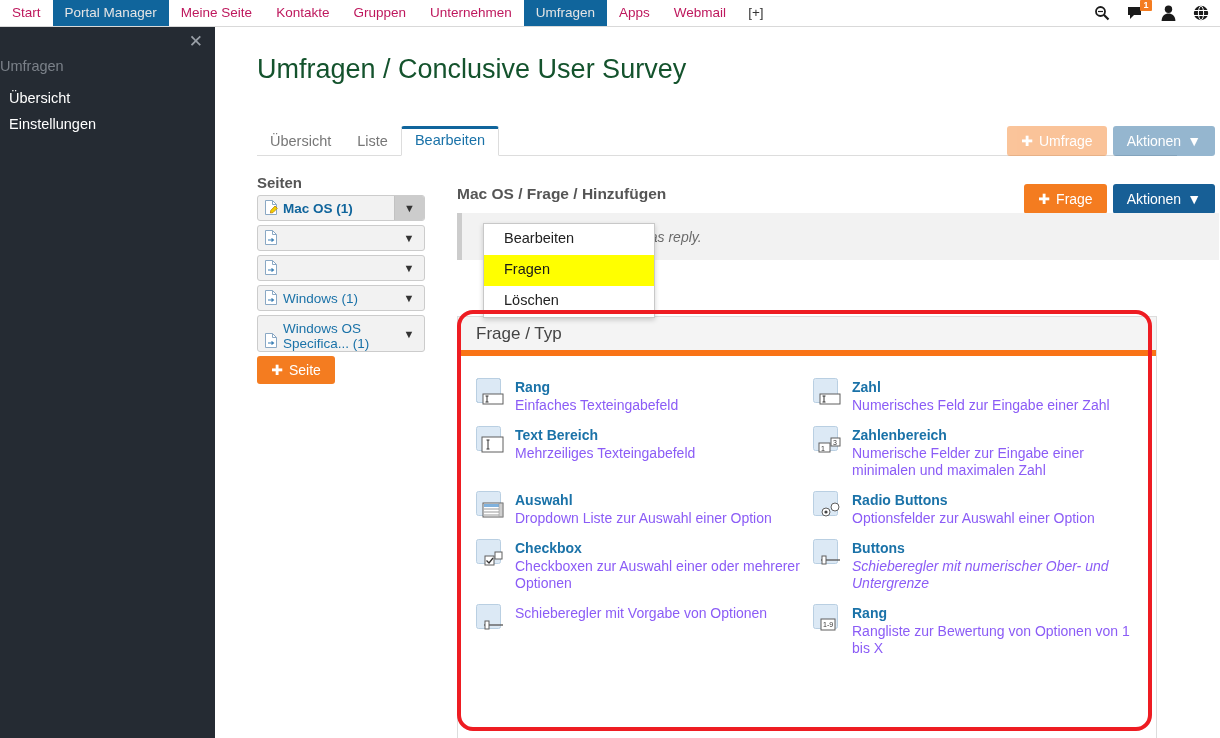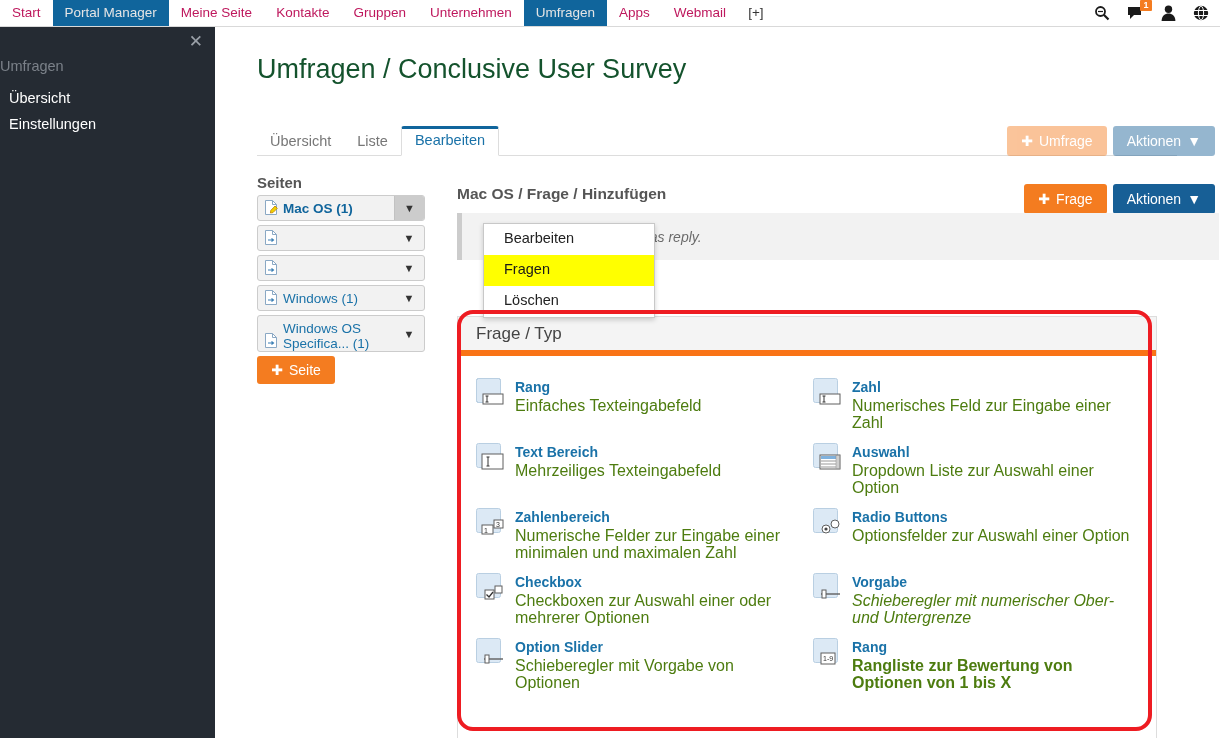--- a/index.html
+++ b/index.html
@@ -159,21 +159,21 @@
     display: grid; grid-template-columns: 1fr 1fr;
     padding: 22px 10px 0 18px; column-gap: 4px; row-gap: 12px;
   }
   .type-item { display: flex; gap: 10px; cursor: pointer; padding-right: 6px; }
   .type-icon { flex: none; width: 29px; height: 31px; position: relative; }
   .type-text { padding-top: 1px; }
   .type-title {
     font-size: 14px; font-weight: bold; color: #1a72a8; line-height: 16px;
     margin-bottom: 2px;
   }
-  .type-desc { font-size: 16px; color: #4d7c0f; line-height: 17px; }
+  .type-desc { font-size: 14px; color: #8b5cf6; line-height: 17px; }
 
   
   .annotation {
     position: absolute; top: 310px; left: 457px;
     width: 695px; height: 421px;
     border: 4px solid #ee1c22; border-radius: 16px;
     pointer-events: none; z-index: 60;
   }
 </style>
 </head>
@@ -407,52 +407,52 @@
         <span class="type-text">
           <span class="type-title" style="display:block;">Text Bereich</span>
           <span class="type-desc" style="display:block;">Mehrzeiliges Texteingabefeld</span>
         </span>
       </div>
 
       <div class="type-item">
         <span class="type-icon">
           <svg width="29" height="31" viewBox="0 0 29 31">
               <rect x="0.5" y="0.5" width="24" height="24" rx="2" fill="#dce9f5" stroke="#b9cfe2"></rect>
+              <rect x="6" y="17" width="11" height="9" fill="#ffffff" stroke="#5f5f5f" stroke-width="1"></rect>
+              <text x="8" y="24.5" font-size="7" fill="#333" font-family="Liberation Sans">1</text>
+              <rect x="18" y="12" width="9" height="8" fill="#ffffff" stroke="#5f5f5f" stroke-width="1"></rect>
+              <text x="20" y="19" font-size="7" fill="#333" font-family="Liberation Sans">3</text>
+            </svg>
+        </span>
+        <span class="type-text">
+          <span class="type-title" style="display:block;">Zahlenbereich</span>
+          <span class="type-desc" style="display:block;">Numerische Felder zur Eingabe einer minimalen und maximalen Zahl</span>
+        </span>
+      </div>
+
+      <div class="type-item">
+        <span class="type-icon">
+          <svg width="29" height="31" viewBox="0 0 29 31">
+              <rect x="0.5" y="0.5" width="24" height="24" rx="2" fill="#dce9f5" stroke="#b9cfe2"></rect>
               <rect x="7" y="12" width="20" height="14" fill="#ffffff" stroke="#5f5f5f" stroke-width="1"></rect>
               <rect x="8" y="13" width="15" height="3" fill="#7fb1dd"></rect>
               <path d="M8 18 h15 M8 21 h15 M8 24 h15" stroke="#999" stroke-width="1"></path>
               <rect x="23" y="12.5" width="3.5" height="13" fill="#cfcfcf" stroke="#8a8a8a" stroke-width="0.5"></rect>
             </svg>
         </span>
         <span class="type-text">
           <span class="type-title" style="display:block;">Auswahl</span>
           <span class="type-desc" style="display:block;">Dropdown Liste zur Auswahl einer Option</span>
         </span>
       </div>
 
       <div class="type-item">
         <span class="type-icon">
           <svg width="29" height="31" viewBox="0 0 29 31">
               <rect x="0.5" y="0.5" width="24" height="24" rx="2" fill="#dce9f5" stroke="#b9cfe2"></rect>
-              <rect x="6" y="17" width="11" height="9" fill="#ffffff" stroke="#5f5f5f" stroke-width="1"></rect>
-              <text x="8" y="24.5" font-size="7" fill="#333" font-family="Liberation Sans">1</text>
-              <rect x="18" y="12" width="9" height="8" fill="#ffffff" stroke="#5f5f5f" stroke-width="1"></rect>
-              <text x="20" y="19" font-size="7" fill="#333" font-family="Liberation Sans">3</text>
-            </svg>
-        </span>
-        <span class="type-text">
-          <span class="type-title" style="display:block;">Zahlenbereich</span>
-          <span class="type-desc" style="display:block;">Numerische Felder zur Eingabe einer minimalen und maximalen Zahl</span>
-        </span>
-      </div>
-
-      <div class="type-item">
-        <span class="type-icon">
-          <svg width="29" height="31" viewBox="0 0 29 31">
-              <rect x="0.5" y="0.5" width="24" height="24" rx="2" fill="#dce9f5" stroke="#b9cfe2"></rect>
               <circle cx="13" cy="21" r="4" fill="#ffffff" stroke="#5f5f5f"></circle>
               <circle cx="13" cy="21" r="1.6" fill="#444"></circle>
               <circle cx="22" cy="16" r="4" fill="#ffffff" stroke="#5f5f5f"></circle>
             </svg>
         </span>
         <span class="type-text">
           <span class="type-title" style="display:block;">Radio Buttons</span>
           <span class="type-desc" style="display:block;">Optionsfelder zur Auswahl einer Option</span>
         </span>
       </div>
@@ -474,50 +474,49 @@
 
       <div class="type-item">
         <span class="type-icon">
           <svg width="29" height="31" viewBox="0 0 29 31">
               <rect x="0.5" y="0.5" width="24" height="24" rx="2" fill="#dce9f5" stroke="#b9cfe2"></rect>
               <line x1="8" y1="21" x2="27" y2="21" stroke="#5f5f5f" stroke-width="1.4"></line>
               <rect x="9" y="17" width="4" height="8" fill="#ffffff" stroke="#5f5f5f" stroke-width="1"></rect>
             </svg>
         </span>
         <span class="type-text">
-          <span class="type-title" style="display:block;">Vorgabe</span>
+          <span class="type-title" style="display:block;">Buttons</span>
           <span class="type-desc" style="display:block;font-style:italic;">Schieberegler mit numerischer Ober- und Untergrenze</span>
         </span>
       </div>
 
       <div class="type-item">
         <span class="type-icon">
           <svg width="29" height="31" viewBox="0 0 29 31">
               <rect x="0.5" y="0.5" width="24" height="24" rx="2" fill="#dce9f5" stroke="#b9cfe2"></rect>
               <line x1="8" y1="21" x2="27" y2="21" stroke="#5f5f5f" stroke-width="1.4"></line>
               <rect x="9" y="17" width="4" height="8" fill="#ffffff" stroke="#5f5f5f" stroke-width="1"></rect>
             </svg>
         </span>
         <span class="type-text">
-          <span class="type-title" style="display:block;">Option Slider</span>
           <span class="type-desc" style="display:block;">Schieberegler mit Vorgabe von Optionen</span>
         </span>
       </div>
 
       <div class="type-item">
         <span class="type-icon">
           <svg width="29" height="31" viewBox="0 0 29 31">
               <rect x="0.5" y="0.5" width="24" height="24" rx="2" fill="#dce9f5" stroke="#b9cfe2"></rect>
               <rect x="8" y="15" width="14" height="11" fill="#ffffff" stroke="#5f5f5f"></rect>
               <text x="10" y="23" font-size="7" fill="#333" font-family="Liberation Sans">1-9</text>
             </svg>
         </span>
         <span class="type-text">
           <span class="type-title" style="display:block;">Rang</span>
-          <span class="type-desc" style="display:block;font-weight:bold;">Rangliste zur Bewertung von Optionen von 1 bis X</span>
+          <span class="type-desc" style="display:block;">Rangliste zur Bewertung von Optionen von 1 bis X</span>
         </span>
       </div>
 
     </div>
   </div>
 </div>
 
 <div class="annotation"></div>
 
 </body></html>

